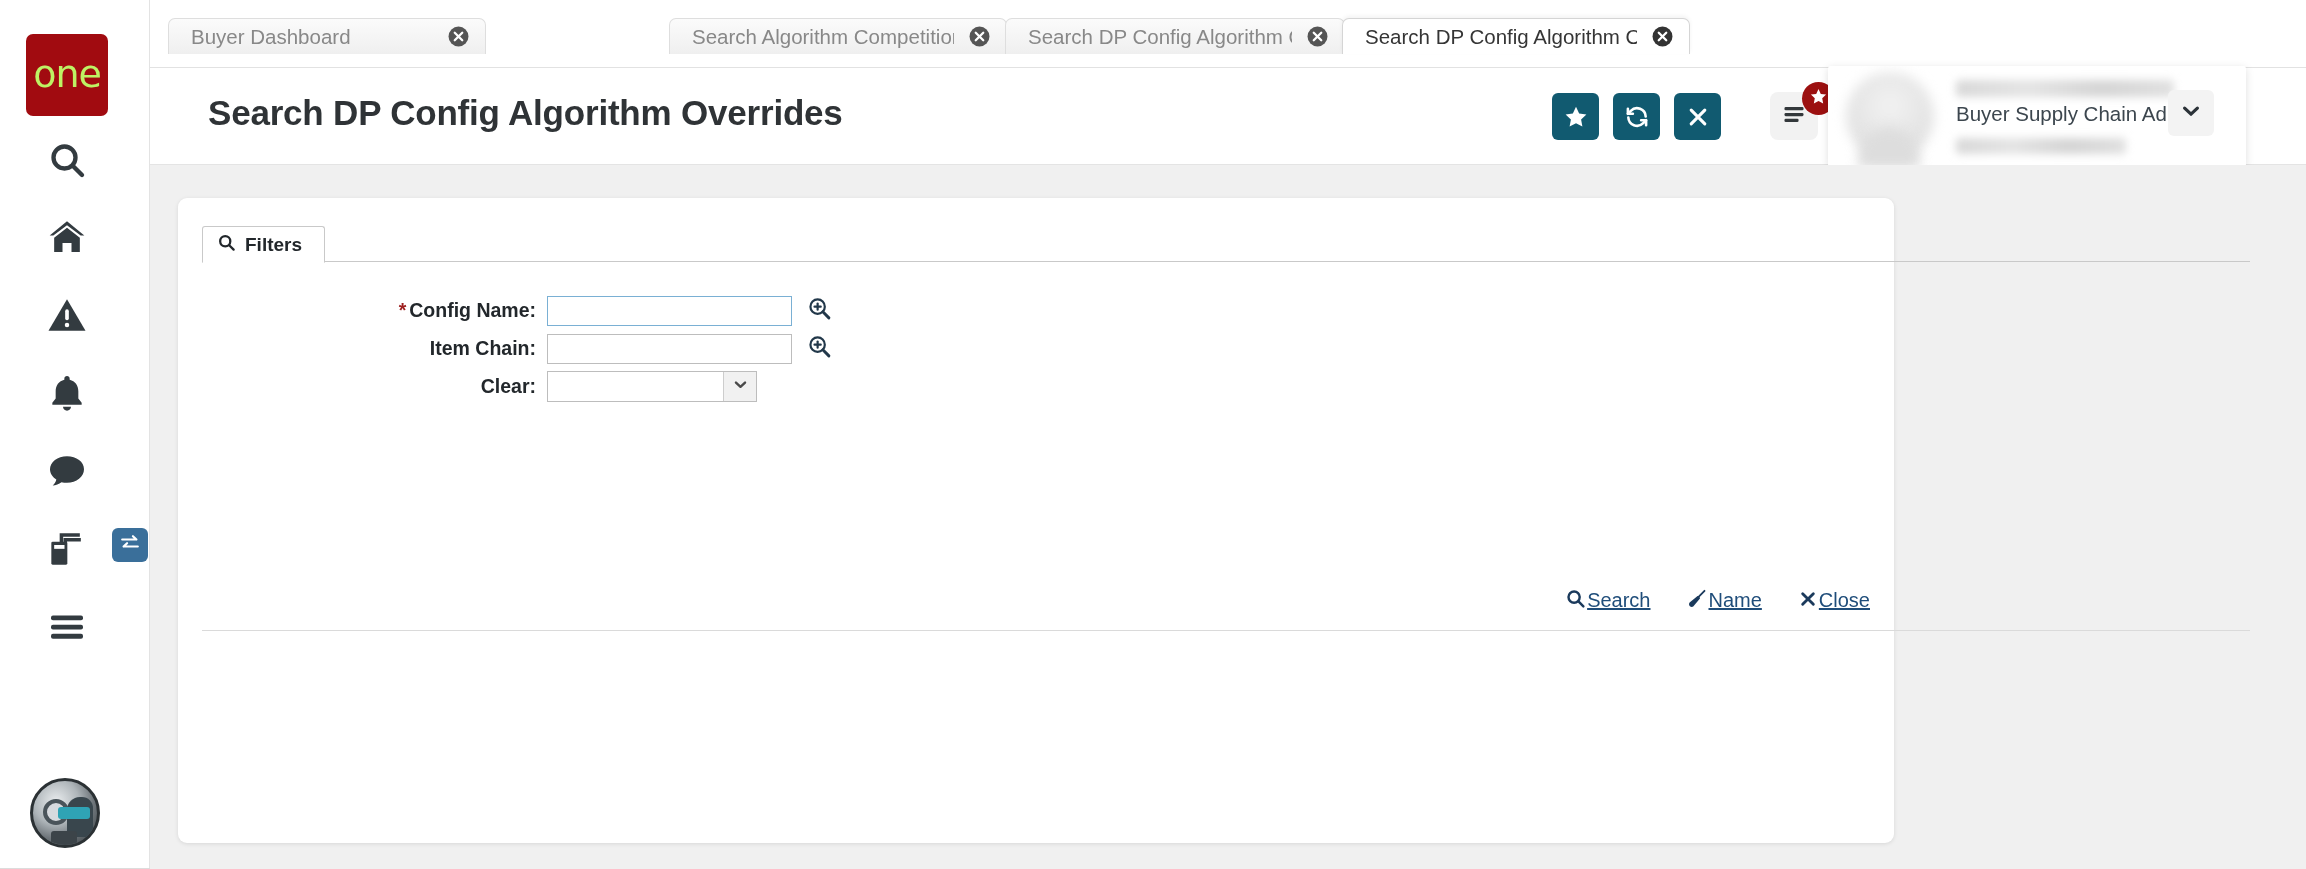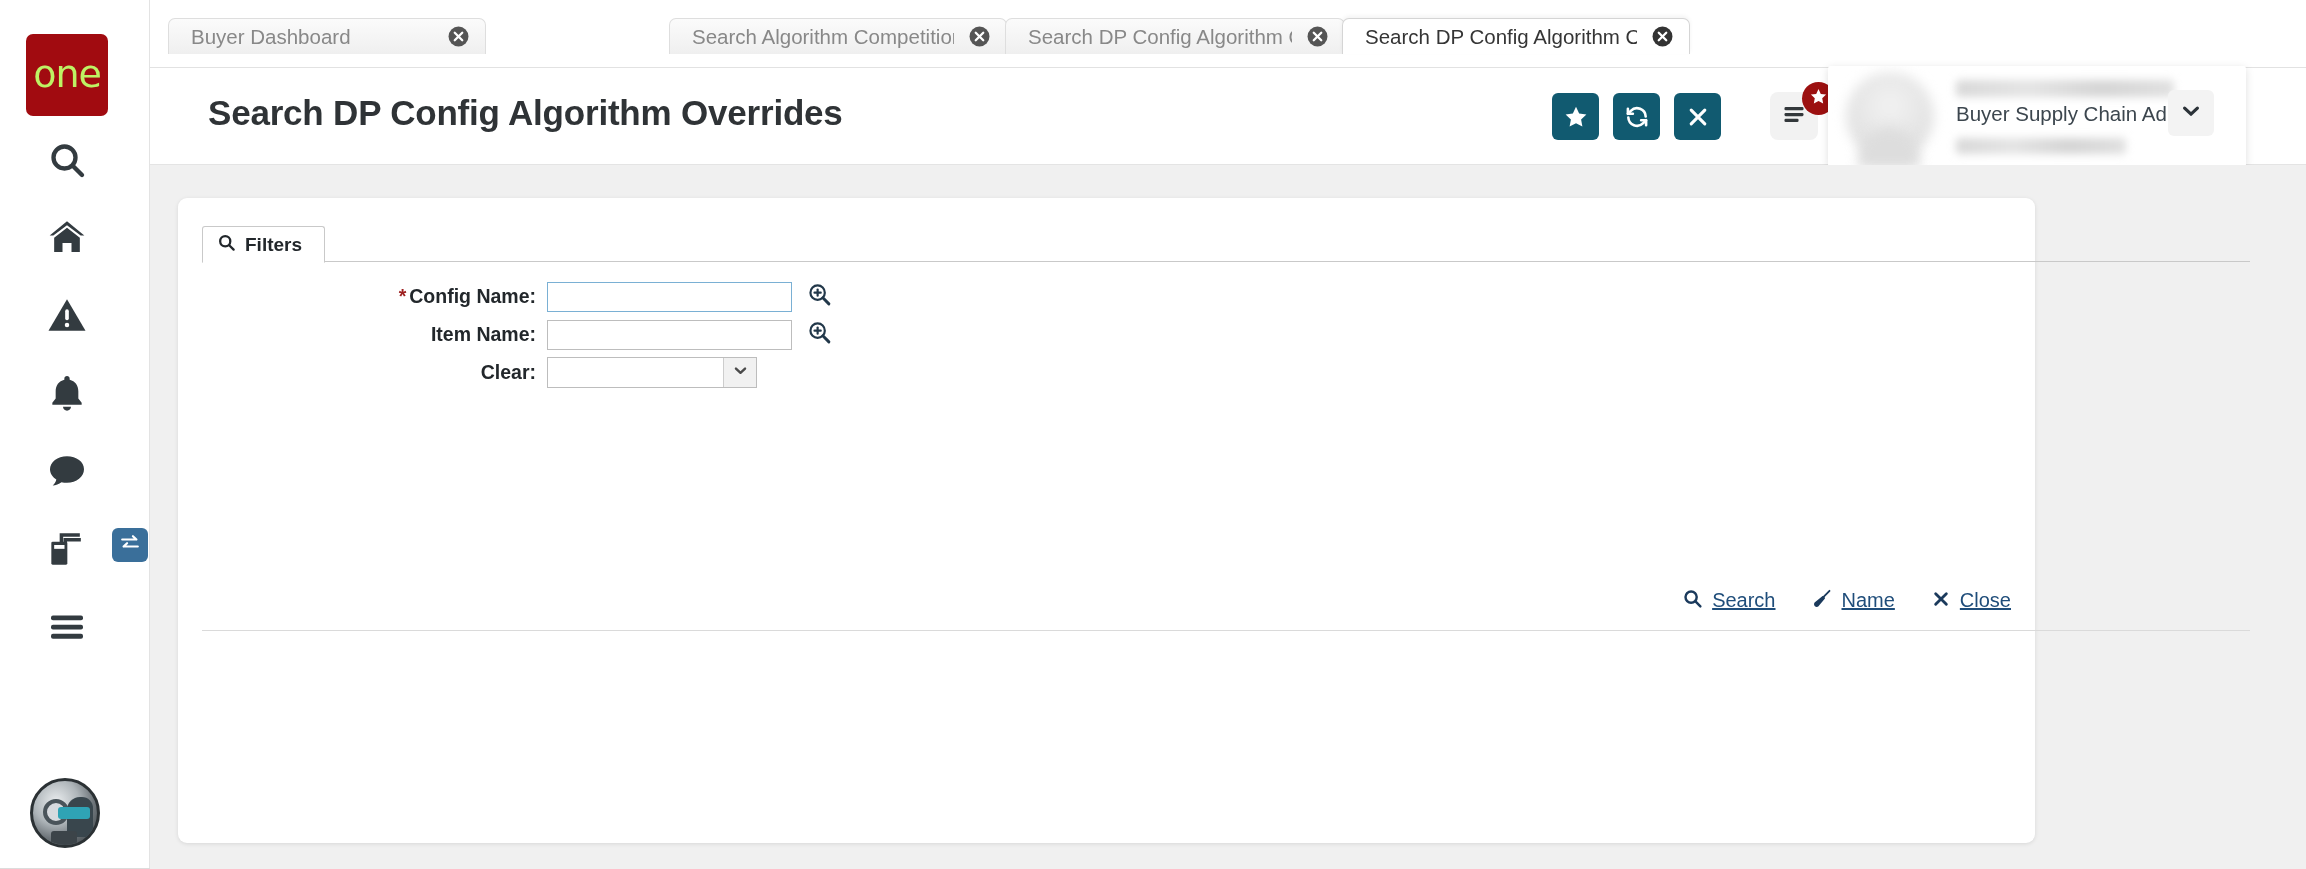--- a/index.html
+++ b/index.html
@@ -215,21 +215,21 @@
     cursor: pointer;
   }
 
   
   #content-bg {
     position: absolute; left: 0; top: 165px; width: 2156px; height: 704px;
     background: #f0f0f0;
   }
   #content-card {
     position: absolute; left: 28px; top: 33px;
-    width: 1857px; height: 645px;
+    width: 1716px; height: 645px;
     background: #ffffff;
     border-radius: 9px;
     box-shadow: 0 1px 4px rgba(0,0,0,.10);
   }
 
   
   #filters-tabrow {
     position: absolute; left: 24px; top: 28px;
     width: 2048px; height: 36px;
     border-bottom: 1px solid #c9c9c9;
@@ -243,21 +243,21 @@
     border-radius: 3px 3px 0 0;
     display: flex; align-items: center; gap: 9px;
     cursor: pointer;
   }
   #filters-tab .ft-label {
     font-size: 19px; font-weight: 700; color: #22272b;
   }
 
   
   #form {
-    position: absolute; left: 24px; top: 80px;
+    position: absolute; left: 24px; top: 94px;
     width: 2048px;
   }
   .frow { display: flex; align-items: center; height: 37px; margin-bottom: 1px; }
   .flabel {
     width: 345px; text-align: right; padding-right: 11px;
     font-size: 19.5px; font-weight: 700; color: #22272b;
     white-space: nowrap;
   }
   .req-star { color: #9e2020; font-weight: 700; margin-right: 3px; }
   .ftext {
@@ -291,21 +291,21 @@
     display: flex; align-items: center; justify-content: center;
     color: #4a4a4a;
   }
 
   
   #actions {
     position: absolute; right: 24px; top: 390px;
     display: flex; align-items: center; gap: 36px;
   }
   .action-link {
-    display: flex; align-items: center; gap: 9px;
+    display: flex; align-items: center; gap: 1px;
     cursor: pointer;
     color: #1b3a5c;
   }
   .action-link .al-text {
     font-size: 20px; color: #1f4d7a;
     text-decoration: underline;
     white-space: nowrap;
   }
   #filters-bottom-rule {
     position: absolute; left: 24px; top: 432px; width: 2048px; height: 1px;
@@ -542,21 +542,21 @@
                   <circle cx="10.2" cy="10.2" r="6.9"></circle>
                     <line x1="15.2" y1="15.2" x2="21" y2="21" stroke-width="2.8"></line>
                   <line x1="7.2" y1="10.2" x2="13.2" y2="10.2"></line>
                     <line x1="10.2" y1="7.2" x2="10.2" y2="13.2"></line>
                 </svg>
               </span>
             </span>
           </div>
 
           <div class="frow">
-            <div class="flabel">Item Name:</div>
+            <div class="flabel">Item Chain:</div>
             <input class="ftext" value="" placeholder="" style="">
             <span class="lookup-icon">
               <span>
                 <svg width="25" height="25" viewBox="0 0 24 24" fill="none" stroke="#22384a" stroke-width="2.1" stroke-linecap="round">
                   <circle cx="10.2" cy="10.2" r="6.9"></circle>
                     <line x1="15.2" y1="15.2" x2="21" y2="21" stroke-width="2.8"></line>
                   <line x1="7.2" y1="10.2" x2="13.2" y2="10.2"></line>
                     <line x1="10.2" y1="7.2" x2="10.2" y2="13.2"></line>
                 </svg>
               </span>

